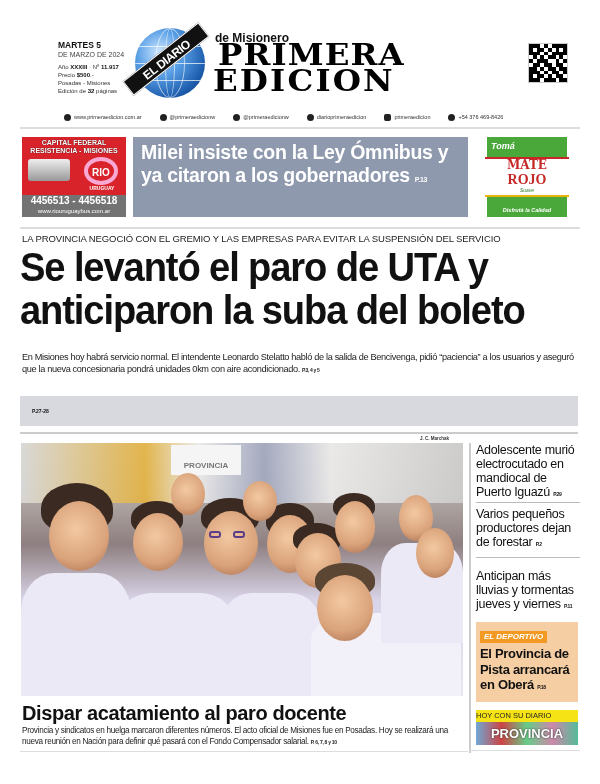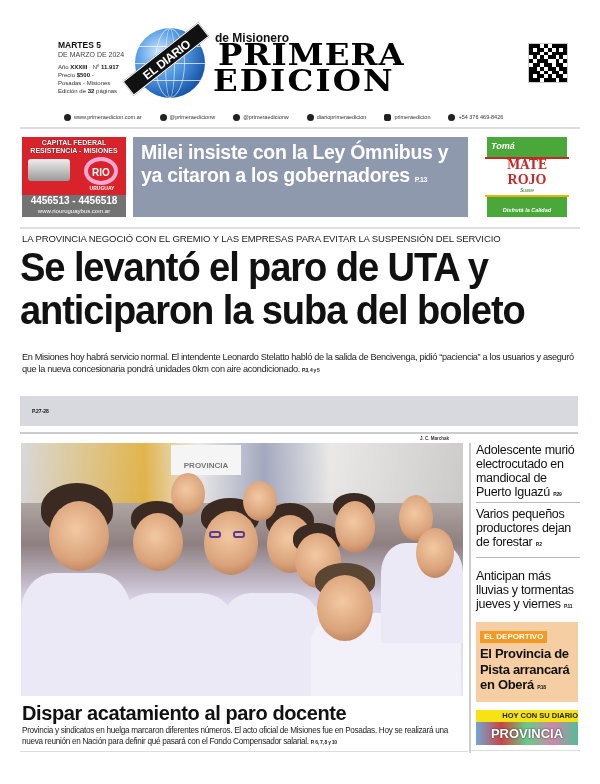--- a/index.html
+++ b/index.html
@@ -90,25 +90,25 @@
   .disparbody .pg{font-size:5px;font-weight:bold;}
   .rule4{left:20px;top:751px;width:448px;height:1px;background:#ddd;}
 
   
   .vrule{left:469px;top:443px;width:1.5px;height:310px;background:#ccc;}
   .rcol{left:476px;width:104px;}
   .rstory{font-size:12.5px;line-height:14px;color:#111;letter-spacing:-0.3px;}
   .rstory .pg{font-size:5px;font-weight:bold;}
   .rrule{left:476px;width:104px;height:1px;background:#bbb;}
   .depor{left:476px;top:622px;width:102px;height:80px;background:#f6ceA4;padding:3px 4px;}
-  .depor .tag{display:inline-block;background:#f39a25;color:#fff;font-weight:bold;font-size:8px;padding:1px 4px;line-height:10px;}
+  .depor .tag{display:inline-block;background:#f39a25;color:#fff;font-weight:bold;font-style:italic;font-size:8px;padding:1px 4px;line-height:10px;}
   .depor .hl{font-weight:bold;font-size:13px;line-height:15.5px;color:#111;margin-top:3px;letter-spacing:-0.3px;}
   .depor .pg{font-size:5px;font-weight:bold;}
   .pasa{left:476px;top:710px;width:102px;height:35px;background:#f6e315;}
-  .pasa .t{text-align:right;font-weight:bold;font-size:7.5px;line-height:12px;color:#222;}
+  .pasa .t{text-align:left;font-weight:normal;font-size:7.5px;line-height:12px;color:#222;}
   .pasa .p{position:absolute;left:0;right:0;top:12px;height:23px;background:linear-gradient(90deg,#6fa8d6,#c44,#6c8,#c8a,#5b9);color:#fff;font-weight:bold;font-size:13px;text-align:center;line-height:23px;text-shadow:0 0 2px #222;}
   .rule5{left:470px;top:750px;width:110px;height:1px;background:#ddd;}
 </style>
 </head>
 <body>
 
 <div class="abs dateblock">
   <div class="day">MARTES 5</div>
   <div class="month">DE MARZO DE 2024</div>
   <div>

